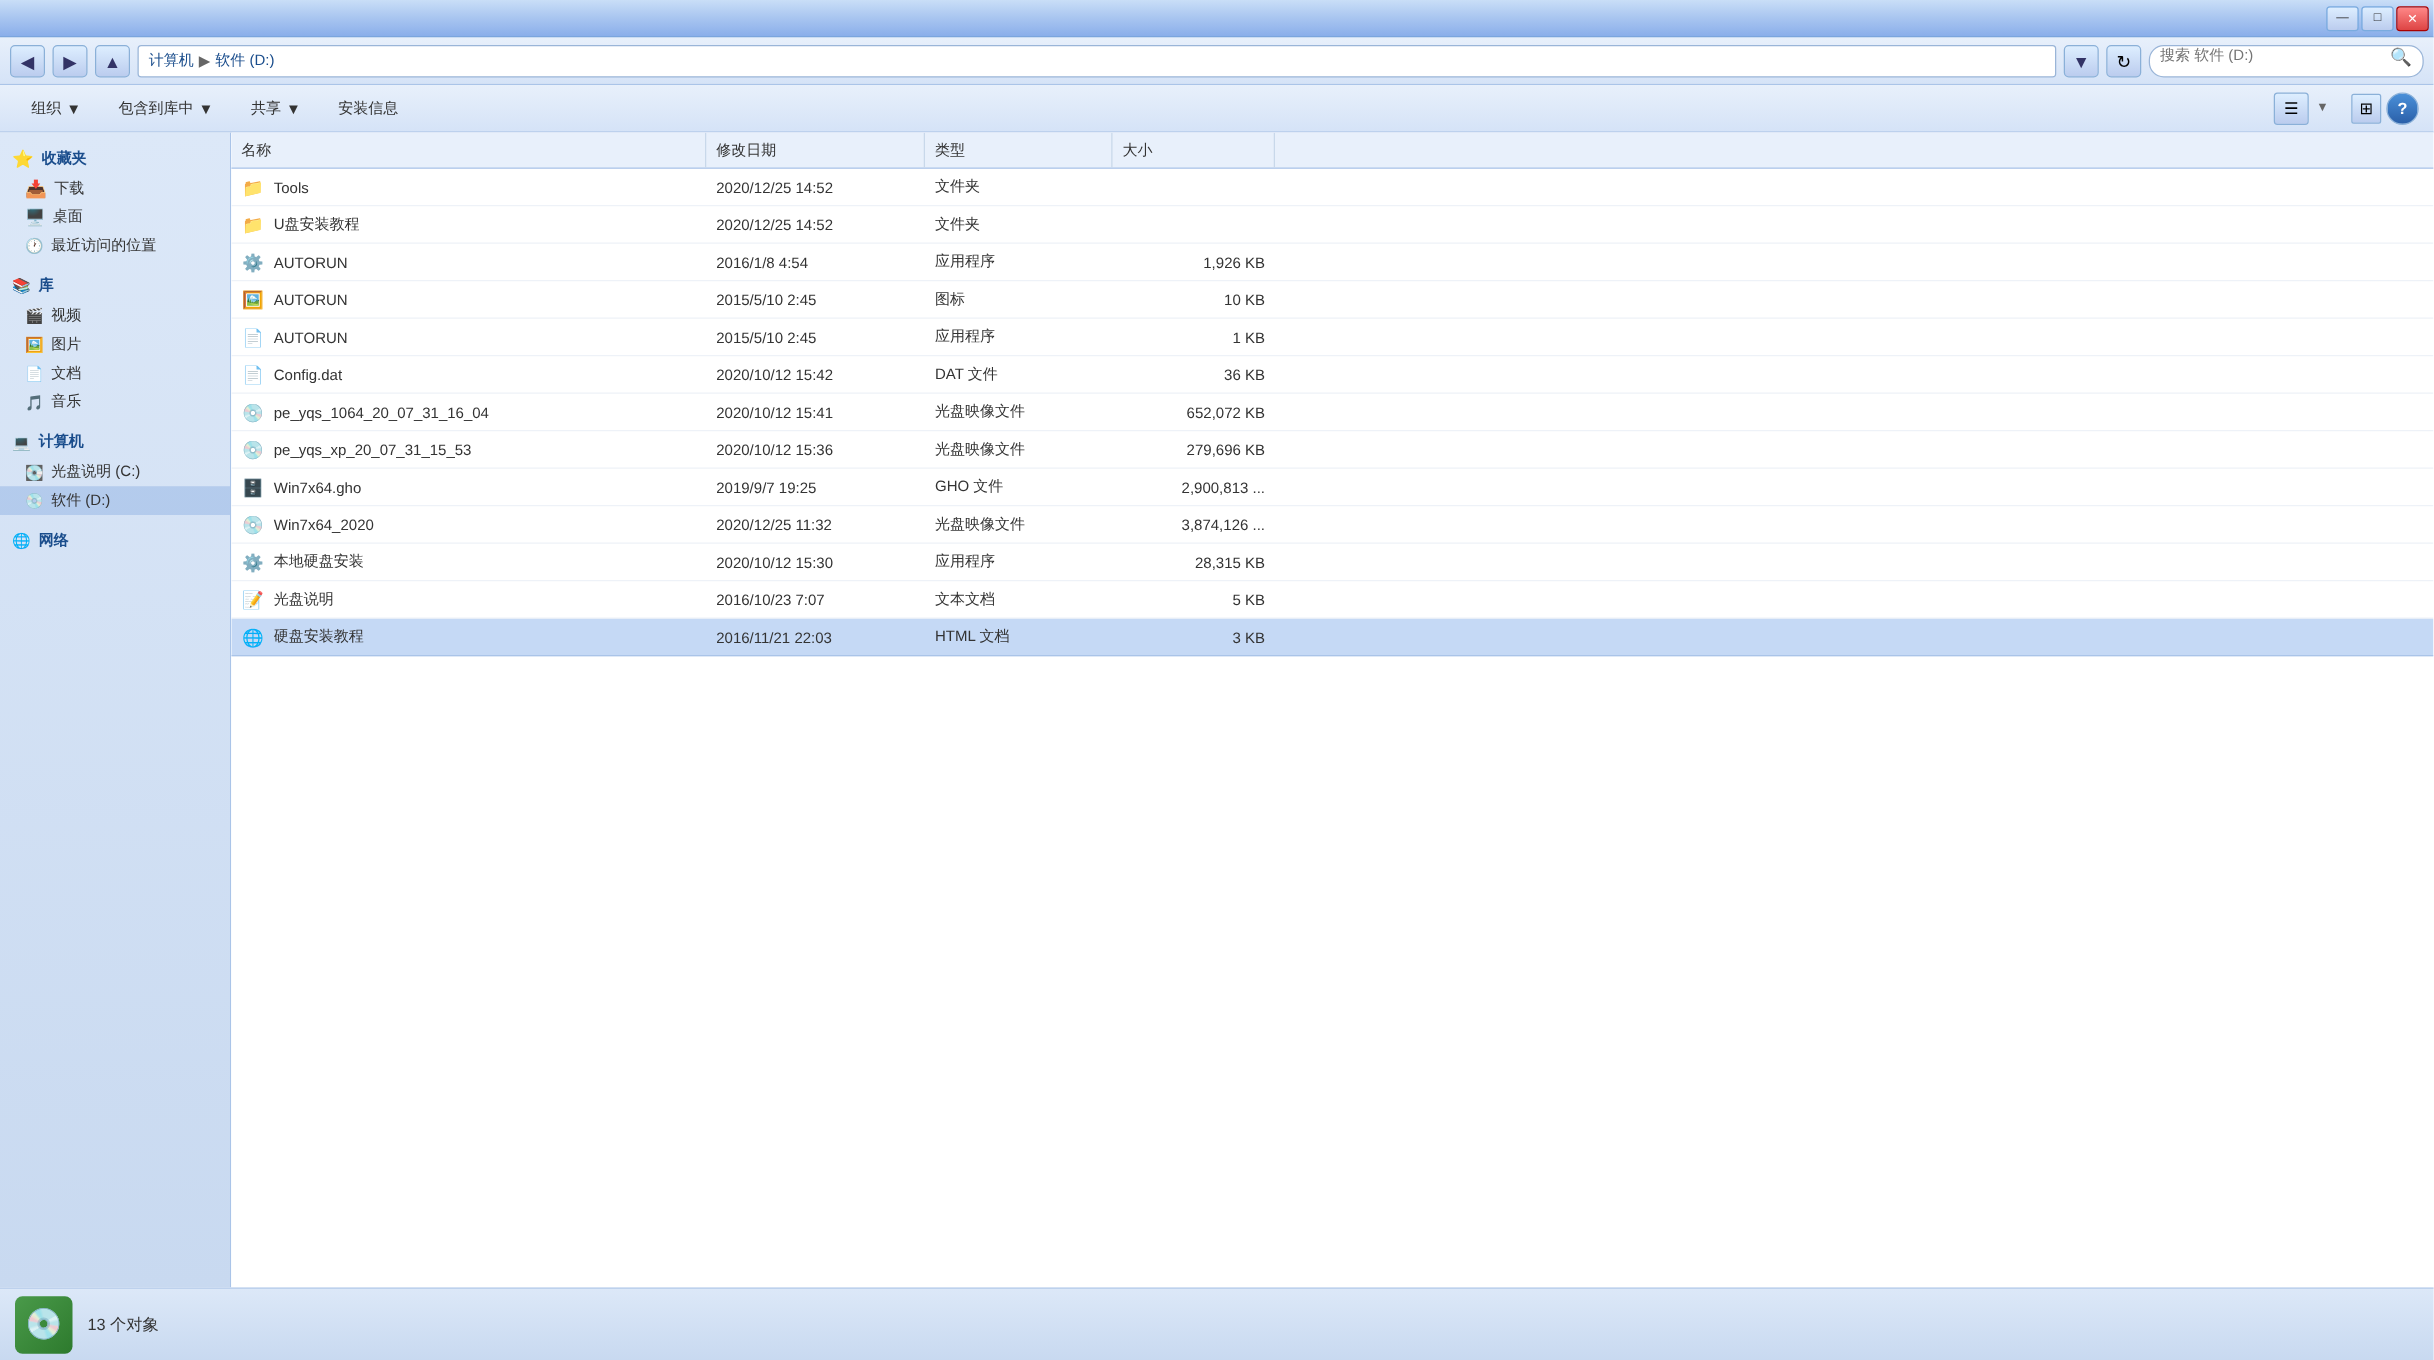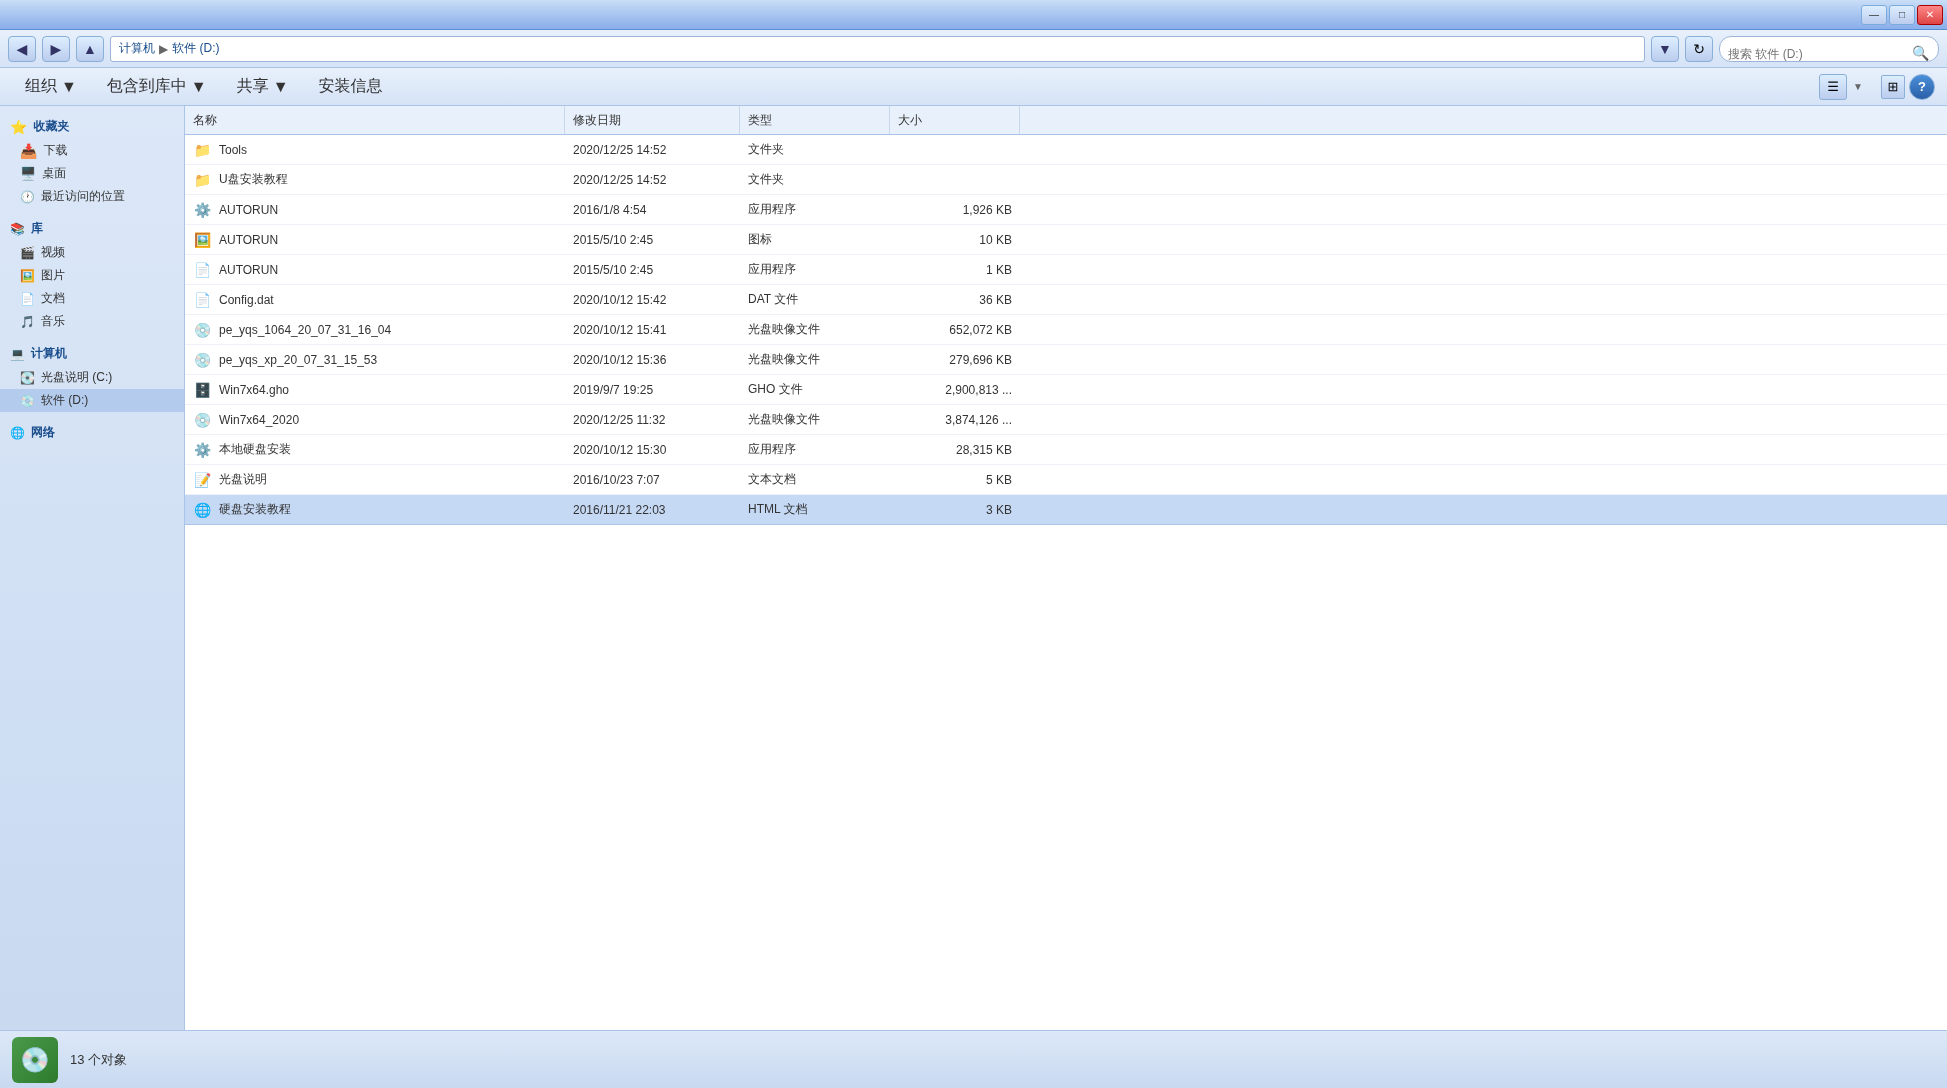--- a/index.html
+++ b/index.html
@@ -101,21 +101,21 @@
       justify-content: center;
       cursor: pointer;
       font-size: 14px;
     }
     .search-box {
       width: 220px;
       height: 26px;
       border: 1px solid #9ab5d8;
       border-radius: 12px;
       display: flex;
-      align-items: flex-end;
+      align-items: flex-start;
       background: white;
       padding: 0 8px;
       gap: 4px;
     }
     .search-input {
       border: none;
       outline: none;
       font-size: 12px;
       color: #999;
       background: transparent;
@@ -137,21 +137,21 @@
       gap: 4px;
       border-bottom: 1px solid #aac4e8;
     }
     .toolbar-btn {
       height: 28px;
       padding: 0 12px;
       border: 1px solid transparent;
       border-radius: 4px;
       background: transparent;
       cursor: pointer;
-      font-size: 16px;
+      font-size: 12px;
       color: #333;
       display: flex;
       align-items: center;
       gap: 4px;
     }
     .toolbar-spacer { flex: 1; }
     .view-btn {
       width: 28px;
       height: 26px;
       border: 1px solid #8ab0d8;

